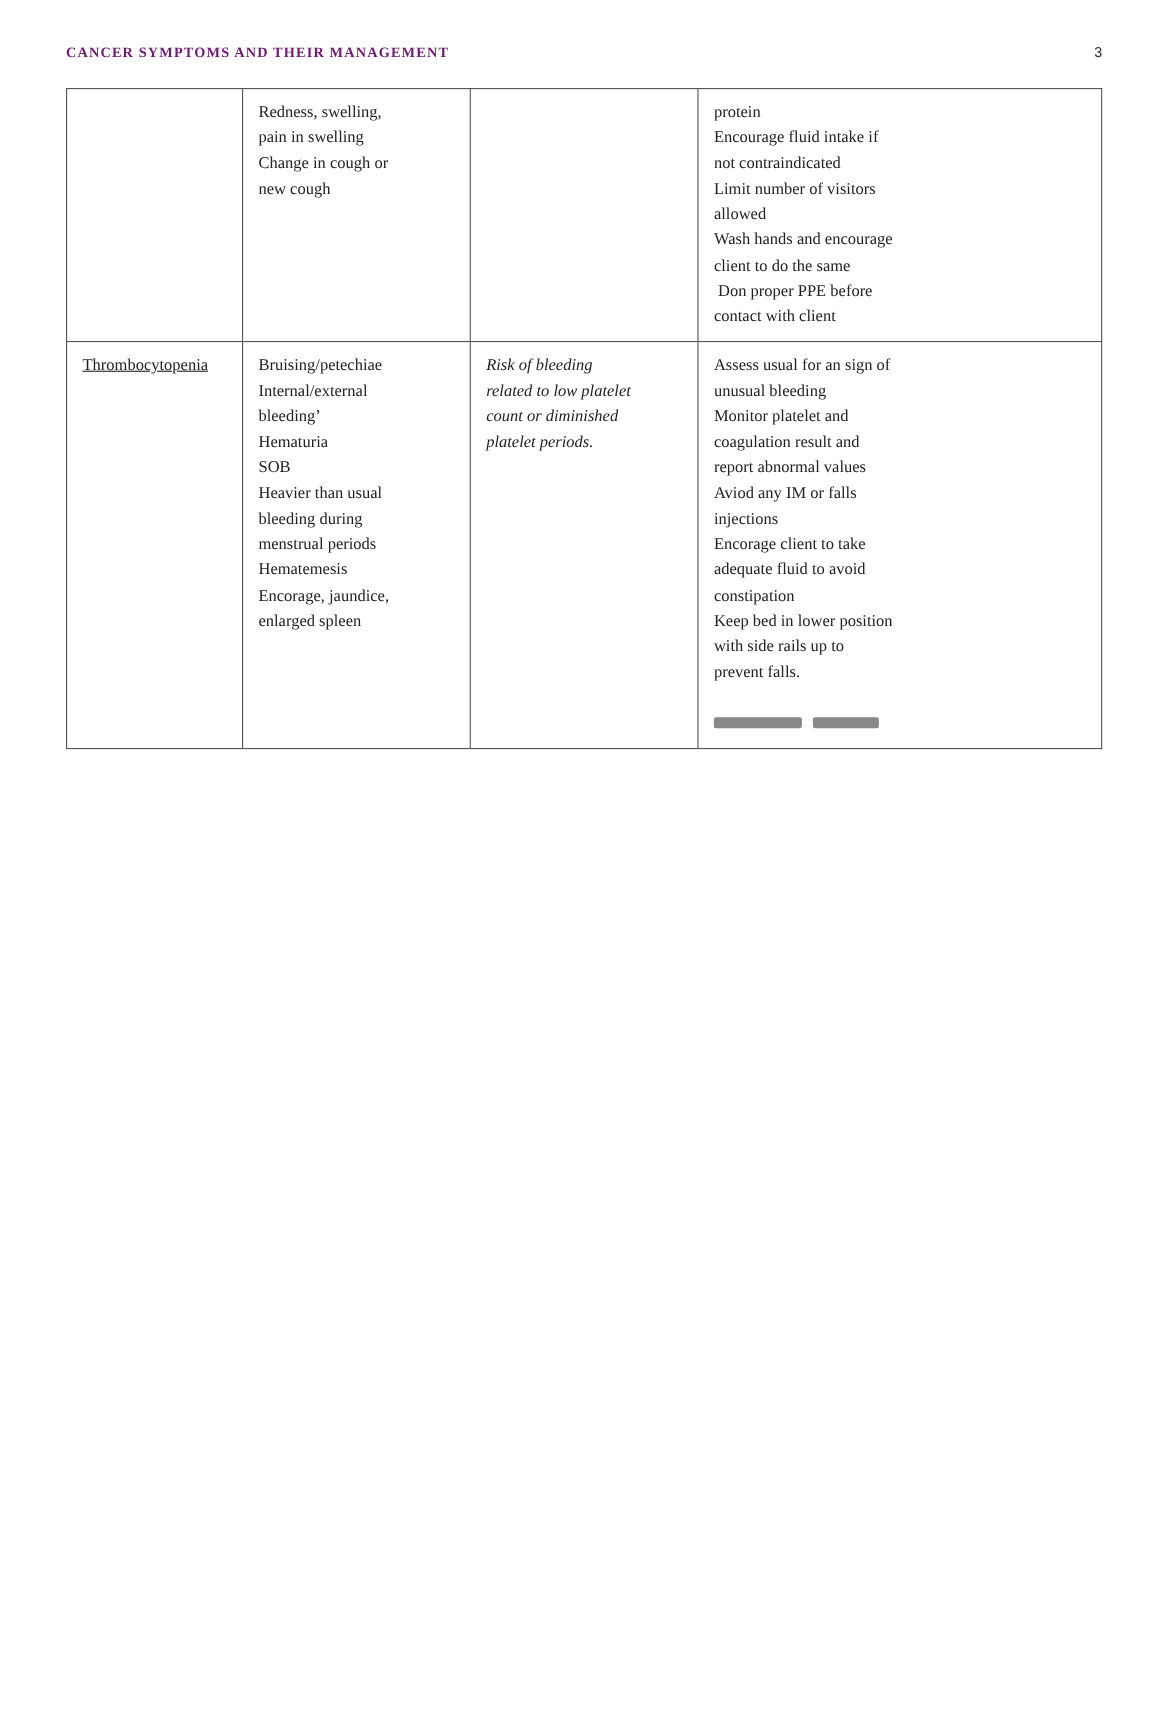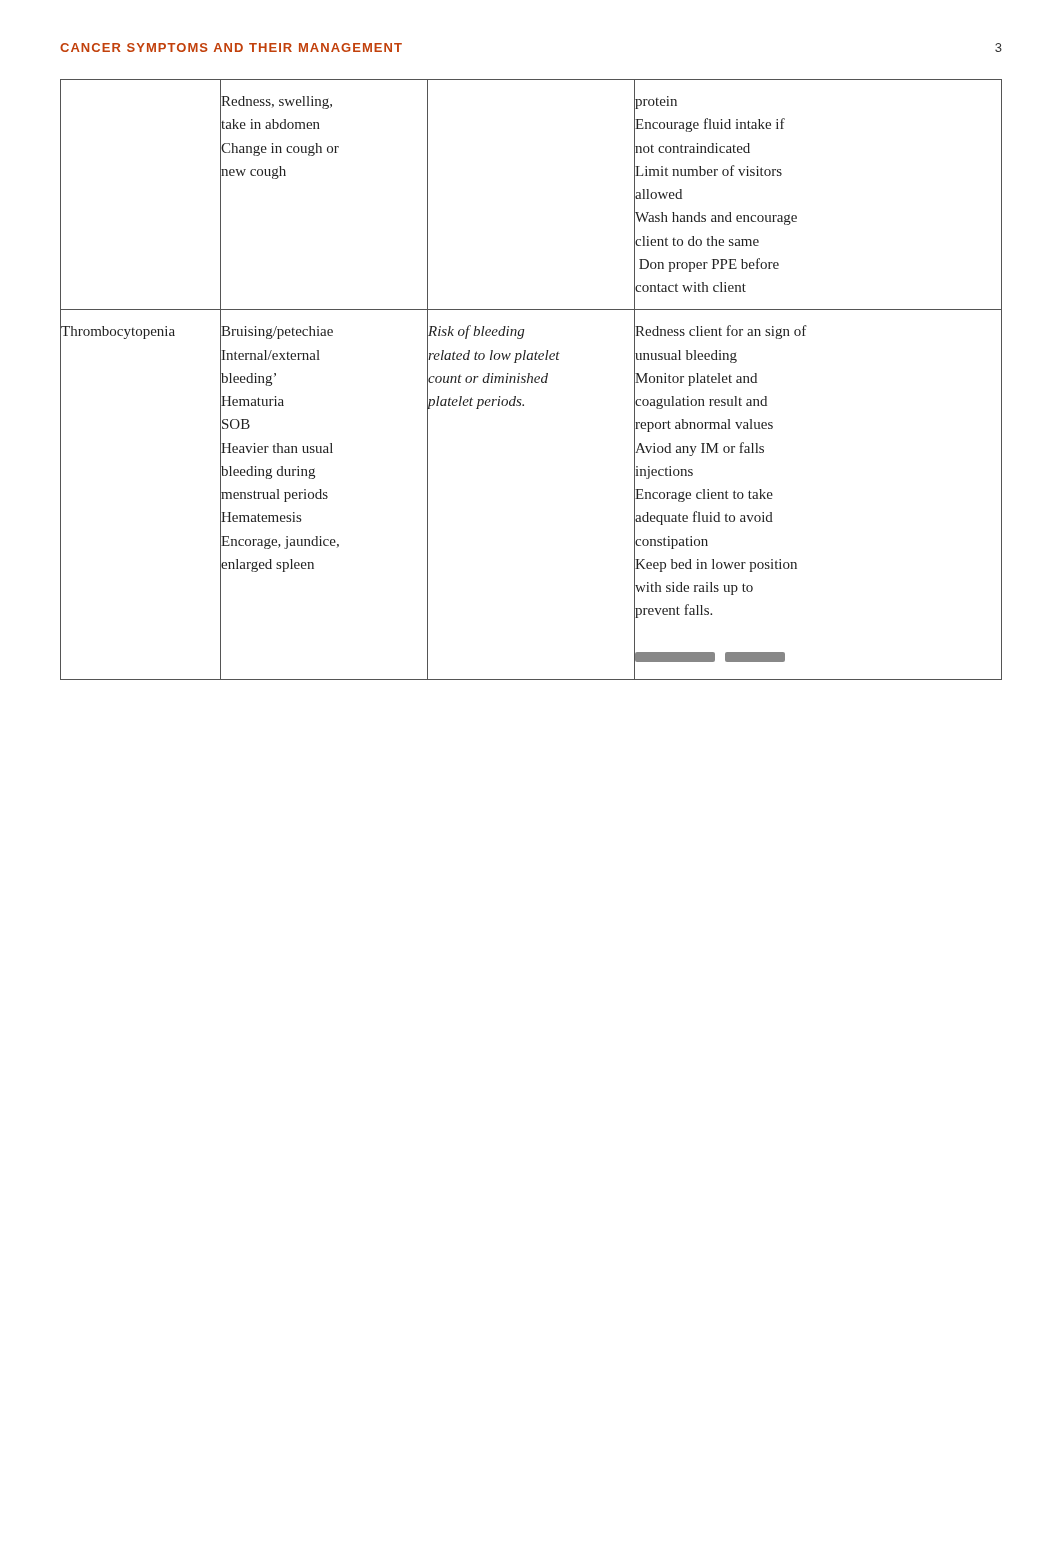--- a/index.html
+++ b/index.html
@@ -20,50 +20,51 @@
 
     .page-header {
       display: flex;
       justify-content: space-between;
       align-items: flex-start;
       margin-bottom: 24px;
       border-bottom: none;
     }
 
     .page-title {
-      font-family: Liberation Sans, sans-serif;
+      font-family: Liberation Serif, serif;
       font-size: 13px;
       font-weight: bold;
       letter-spacing: 0.08em;
-      color: #c2410c;
+      color: #701a75;
       text-transform: uppercase;
     }
 
     .page-number {
       font-family: Arial, Helvetica, sans-serif;
       font-size: 13px;
       color: #333;
     }
 
     table {
       width: 100%;
       border-collapse: collapse;
       table-layout: fixed;
     }
 
     td {
       border: 1px solid #555;
-      padding: 10px 0;
+      padding: 10px 14px;
       vertical-align: top;
       font-size: 15px;
       line-height: 1.55;
     }
 
     td:nth-child(1) {
       width: 17%;
+      text-decoration: underline;
     }
     td:nth-child(2) {
       width: 22%;
     }
     td:nth-child(3) {
       width: 22%;
       font-style: italic;
     }
     td:nth-child(4) {
       width: 39%;
@@ -90,21 +91,21 @@
   <span class="page-number">3</span>
 </div>
 
 <table>
 
   <tbody>
       <tr>
     <td></td>
     <td>
       <span class="cell-text">Redness, swelling,</span>
-      <span class="cell-text">take in abdomen</span>
+      <span class="cell-text">pain in swelling</span>
       <span class="cell-text">Change in cough or</span>
       <span class="cell-text">new cough</span>
     </td>
     <td></td>
     <td>
       <span class="cell-text">protein</span>
       <span class="cell-text">Encourage fluid intake if</span>
       <span class="cell-text">not contraindicated</span>
       <span class="cell-text">Limit number of visitors</span>
       <span class="cell-text">allowed</span>
@@ -132,21 +133,21 @@
       <span class="cell-text">Encorage, jaundice,</span>
       <span class="cell-text">enlarged spleen</span>
     </td>
     <td>
       <span class="cell-text">Risk of bleeding</span>
       <span class="cell-text">related to low platelet</span>
       <span class="cell-text">count or diminished</span>
       <span class="cell-text">platelet periods.</span>
     </td>
     <td>
-      <span class="cell-text">Redness client for an sign of</span>
+      <span class="cell-text">Assess usual for an sign of</span>
       <span class="cell-text">unusual bleeding</span>
       <span class="cell-text">Monitor platelet and</span>
       <span class="cell-text">coagulation result and</span>
       <span class="cell-text">report abnormal values</span>
       <span class="cell-text">Aviod any IM or falls</span>
       <span class="cell-text">injections</span>
       <span class="cell-text">Encorage client to take</span>
       <span class="cell-text">adequate fluid to avoid</span>
       <span class="cell-text">constipation</span>
       <span class="cell-text">Keep bed in lower position</span>

